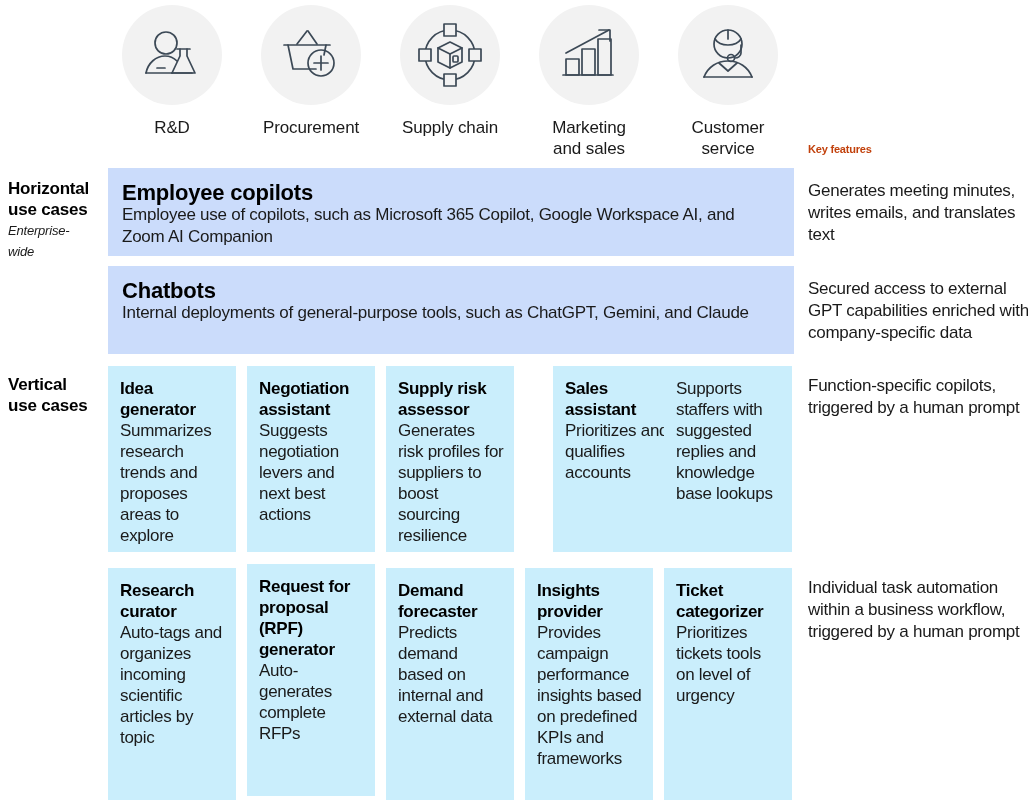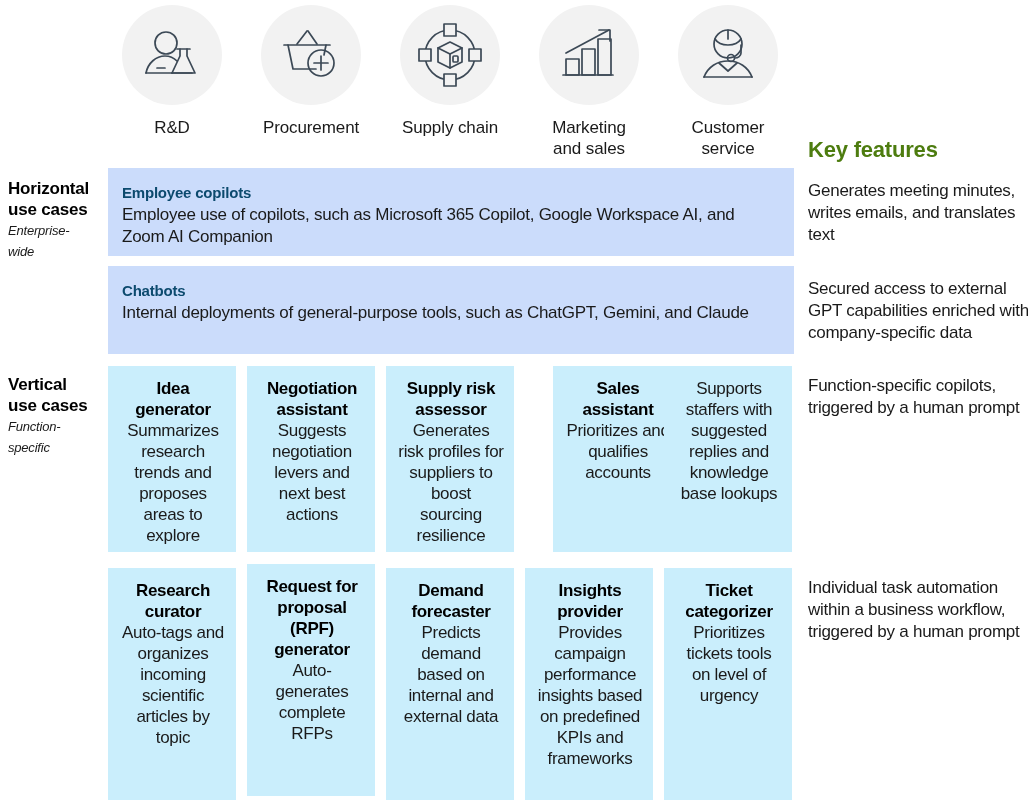--- a/index.html
+++ b/index.html
@@ -81,24 +81,24 @@
     color: #1a1a1a;
     letter-spacing: -0.2px;
   }
 
   
   .kf-head {
     position: absolute;
     left: 808px;
     top: 139px;
     width: 220px;
-    font-size: 22px;
+    font-size: 11px;
     line-height: 21px;
     font-weight: bold;
-    color: #4d7c0f;
+    color: #c2410c;
     letter-spacing: -0.2px;
   }
   .kf-text {
     position: absolute;
     left: 808px;
     width: 222px;
     font-size: 17px;
     line-height: 22px;
     color: #1a1a1a;
     letter-spacing: -0.25px;
@@ -107,42 +107,41 @@
   
   .band {
     position: absolute;
     left: 108px;
     width: 686px;
     background: #cbdcfb;
     box-sizing: border-box;
     padding: 14px 14px 12px 14px;
   }
   .band .b-title {
-    font-size: 15px;
+    font-size: 22px;
     line-height: 22px;
     font-weight: bold;
-    color: #0c4a6e;
+    color: #000000;
     letter-spacing: -0.2px;
   }
   .band .b-body {
     font-size: 17px;
     line-height: 22px;
     color: #1a1a1a;
     letter-spacing: -0.25px;
   }
 
   
   .card {
     position: absolute;
     width: 128px;
     background: #caeefc;
     box-sizing: border-box;
     padding: 12px 10px 10px 12px;
     overflow: hidden;
-    text-align: center;
   }
   .card .c-title {
     font-size: 17px;
     line-height: 21px;
     font-weight: bold;
     color: #000000;
     letter-spacing: -0.3px;
   }
   .card .c-body {
     font-size: 17px;
@@ -268,23 +267,20 @@
     <div class="b-body">Internal deployments of general-purpose tools, such as ChatGPT, Gemini, and Claude</div>
   </div>
 
   <div class="kf-text" style="top:180px;">Generates meeting minutes, writes emails, and translates text</div>
   <div class="kf-text" style="top:278px;">Secured access to external GPT capabilities enriched with company-specific data</div>
 
   <div class="row-label" style="top:374px;">
     <div class="rl-title">
       <span>Vertical</span><br><span>use cases</span>
     </div>
-    <div class="rl-sub">
-      <span>Function-</span><br><span>specific</span>
-    </div>
   </div>
 
   <div class="card" style="left:108px;  top:366px; height:186px;">
     <div class="c-title">Idea generator</div>
     <div class="c-body">Summarizes research trends and proposes areas to explore</div>
   </div>
   <div class="card" style="left:247px; top:366px; height:186px;">
     <div class="c-title">Negotiation assistant</div>
     <div class="c-body">Suggests negotiation levers and next best actions</div>
   </div>

